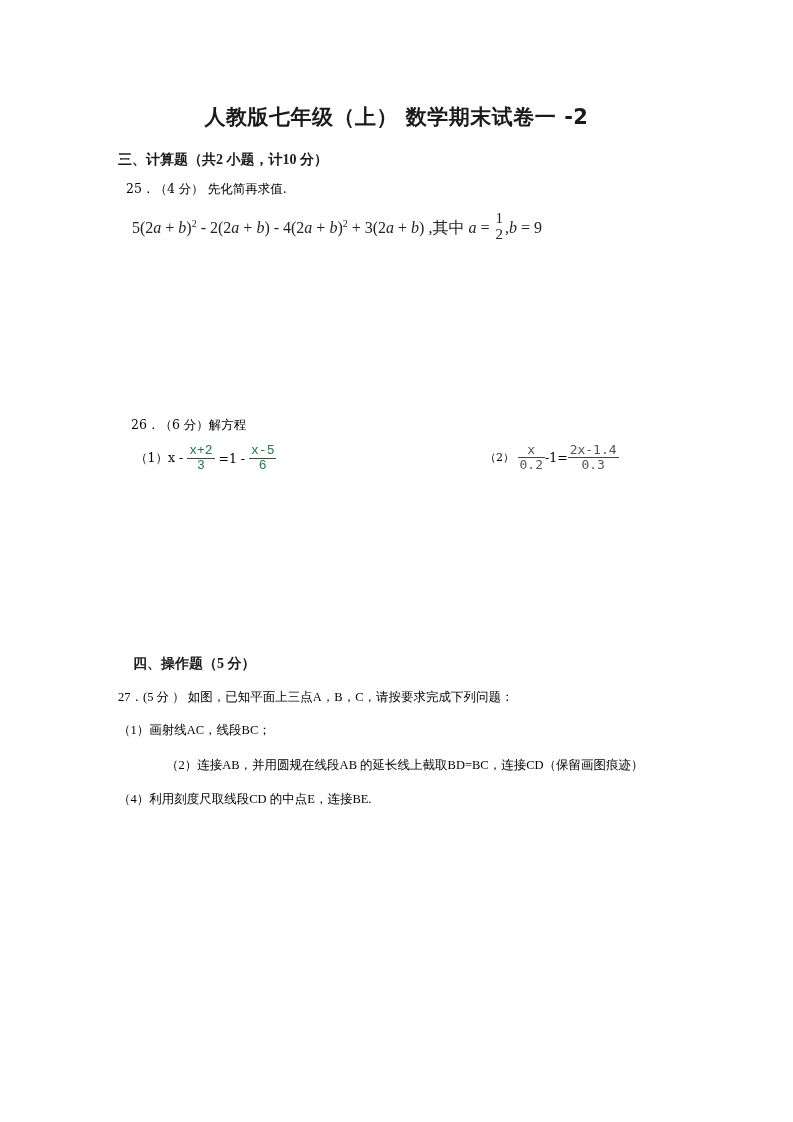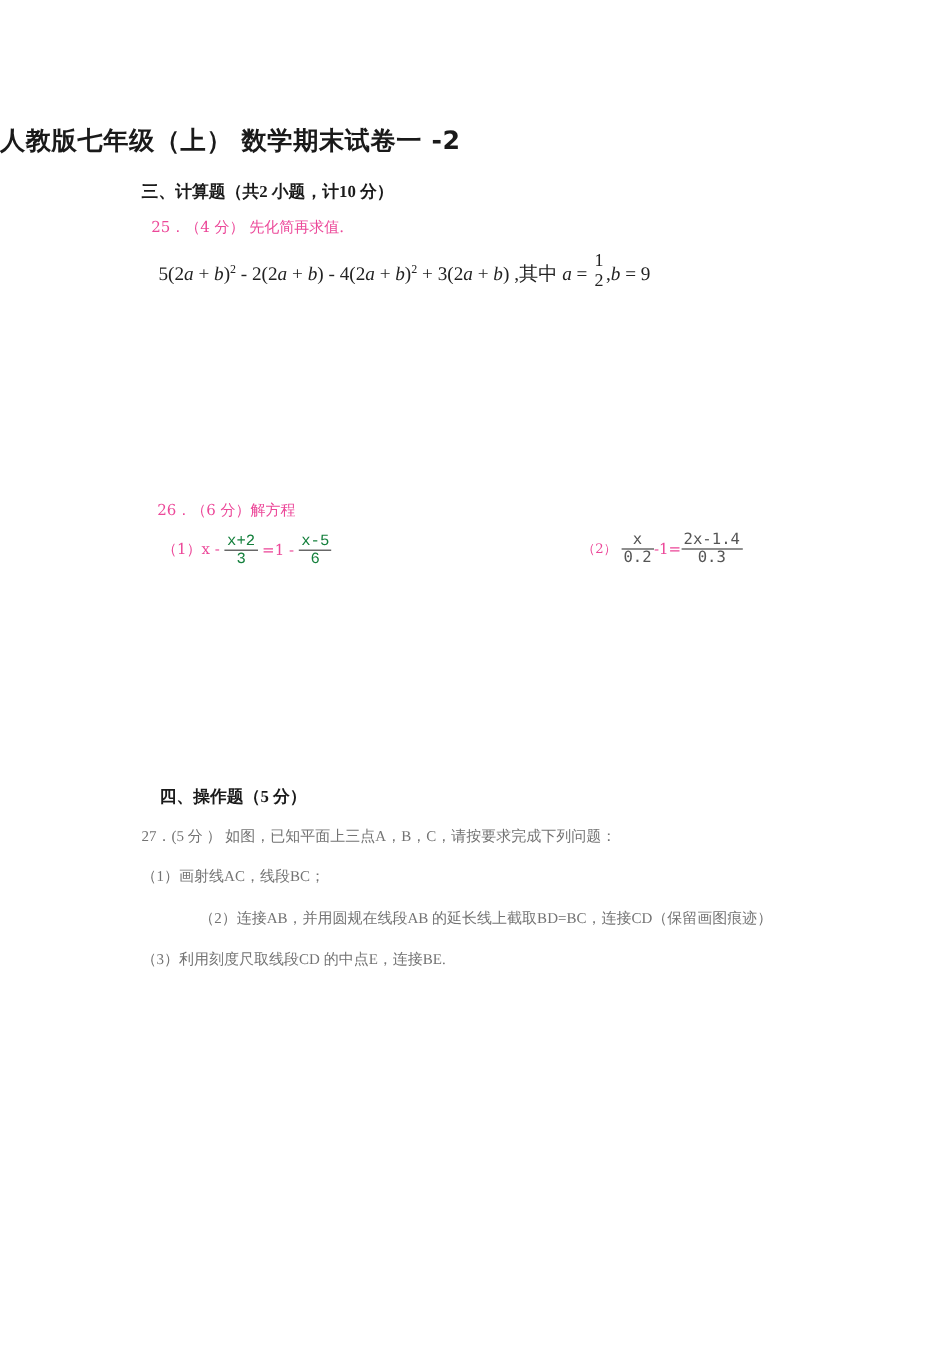--- a/index.html
+++ b/index.html
@@ -1,31 +1,31 @@
 <!DOCTYPE html>
 <html><head>
 <meta charset="utf-8">
 <style>
   html, body { margin: 0; padding: 0; background: #ffffff; }
   body {
     width: 793px; height: 1122px; position: relative; overflow: hidden;
     font-family: "DejaVu Serif", "Liberation Serif", serif; color: #1a1a1a;
   }
   .abs { position: absolute; white-space: nowrap; }
-  .title { left: 0; width: 793px; top: 103px; text-align: left; font-size: 21px; font-weight: bold; font-family: "DejaVu Sans", sans-serif; letter-spacing: 0.5px; }
+  .title { left: 0; width: 793px; top: 103px; text-align: center; font-size: 21px; font-weight: bold; font-family: "DejaVu Sans", sans-serif; letter-spacing: 0.5px; }
   .section { font-size: 14px; font-weight: bold; font-family: Liberation Serif, serif; }
-  .q { font-size: 12.5px; color: #ec4899; }
+  .q { font-size: 12.5px; color: #000000; }
   .math { font-family: "Liberation Serif", serif; font-size: 16px; color: #222; }
   .math i { font-style: italic; }
   .frac { display: inline-block; vertical-align: middle; text-align: center; line-height: 1.05; }
   .frac .num { display: block; border-bottom: 1px solid #444; padding: 0 2px; }
   .frac .den { display: block; padding: 0 2px; }
   .sans { font-family: Liberation Mono, monospace; color: #15803d; }
   .mono { font-family: "DejaVu Sans Mono", monospace; color: #555; }
-  .item { font-size: 12.5px; color: #737373; font-family: "Liberation Serif", "DejaVu Serif", serif; }
+  .item { font-size: 12.5px; color: #000000; font-family: "Liberation Serif", "DejaVu Serif", serif; }
 </style>
 </head>
 <body>
 
 <div class="abs title">人教版七年级（上） 数学期末试卷一 -2</div>
 
 <div class="abs section" style="left:118px; top:151px;">三、计算题（共2  小题，计10  分）</div>
 
 <div class="abs q" style="left:126px; top:181px;">25．（4 分） 先化简再求值.</div>
 
@@ -46,13 +46,13 @@
   <span class="q" style="vertical-align:middle; font-size:11px;">（2）  </span>
   <span class="frac mono" style="font-size:13px;"><span class="num">x</span><span class="den">0.2</span></span><span class="q" style="vertical-align:middle;">-1=</span><span class="frac mono" style="font-size:13px;"><span class="num">2x-1.4</span><span class="den">0.3</span></span>
 </div>
 
 <div class="abs section" style="left:133px; top:655px;">四、操作题（5  分）</div>
 
 <div class="abs item" style="left:118px; top:689px;">27．(5  分 ） 如图，已知平面上三点A，B，C，请按要求完成下列问题：</div>
 
 <div class="abs item" style="left:118px; top:722px;">（1）画射线AC，线段BC；</div>
 <div class="abs item" style="left:118px; top:757px;margin-left:48px;">（2）连接AB，并用圆规在线段AB  的延长线上截取BD=BC，连接CD（保留画图痕迹）</div>
-<div class="abs item" style="left:118px; top:791px;">（3）利用刻度尺取线段CD  的中点E，连接BE.</div>
+<div class="abs item" style="left:118px; top:791px;">（4）利用刻度尺取线段CD  的中点E，连接BE.</div>
 
 </body></html>

